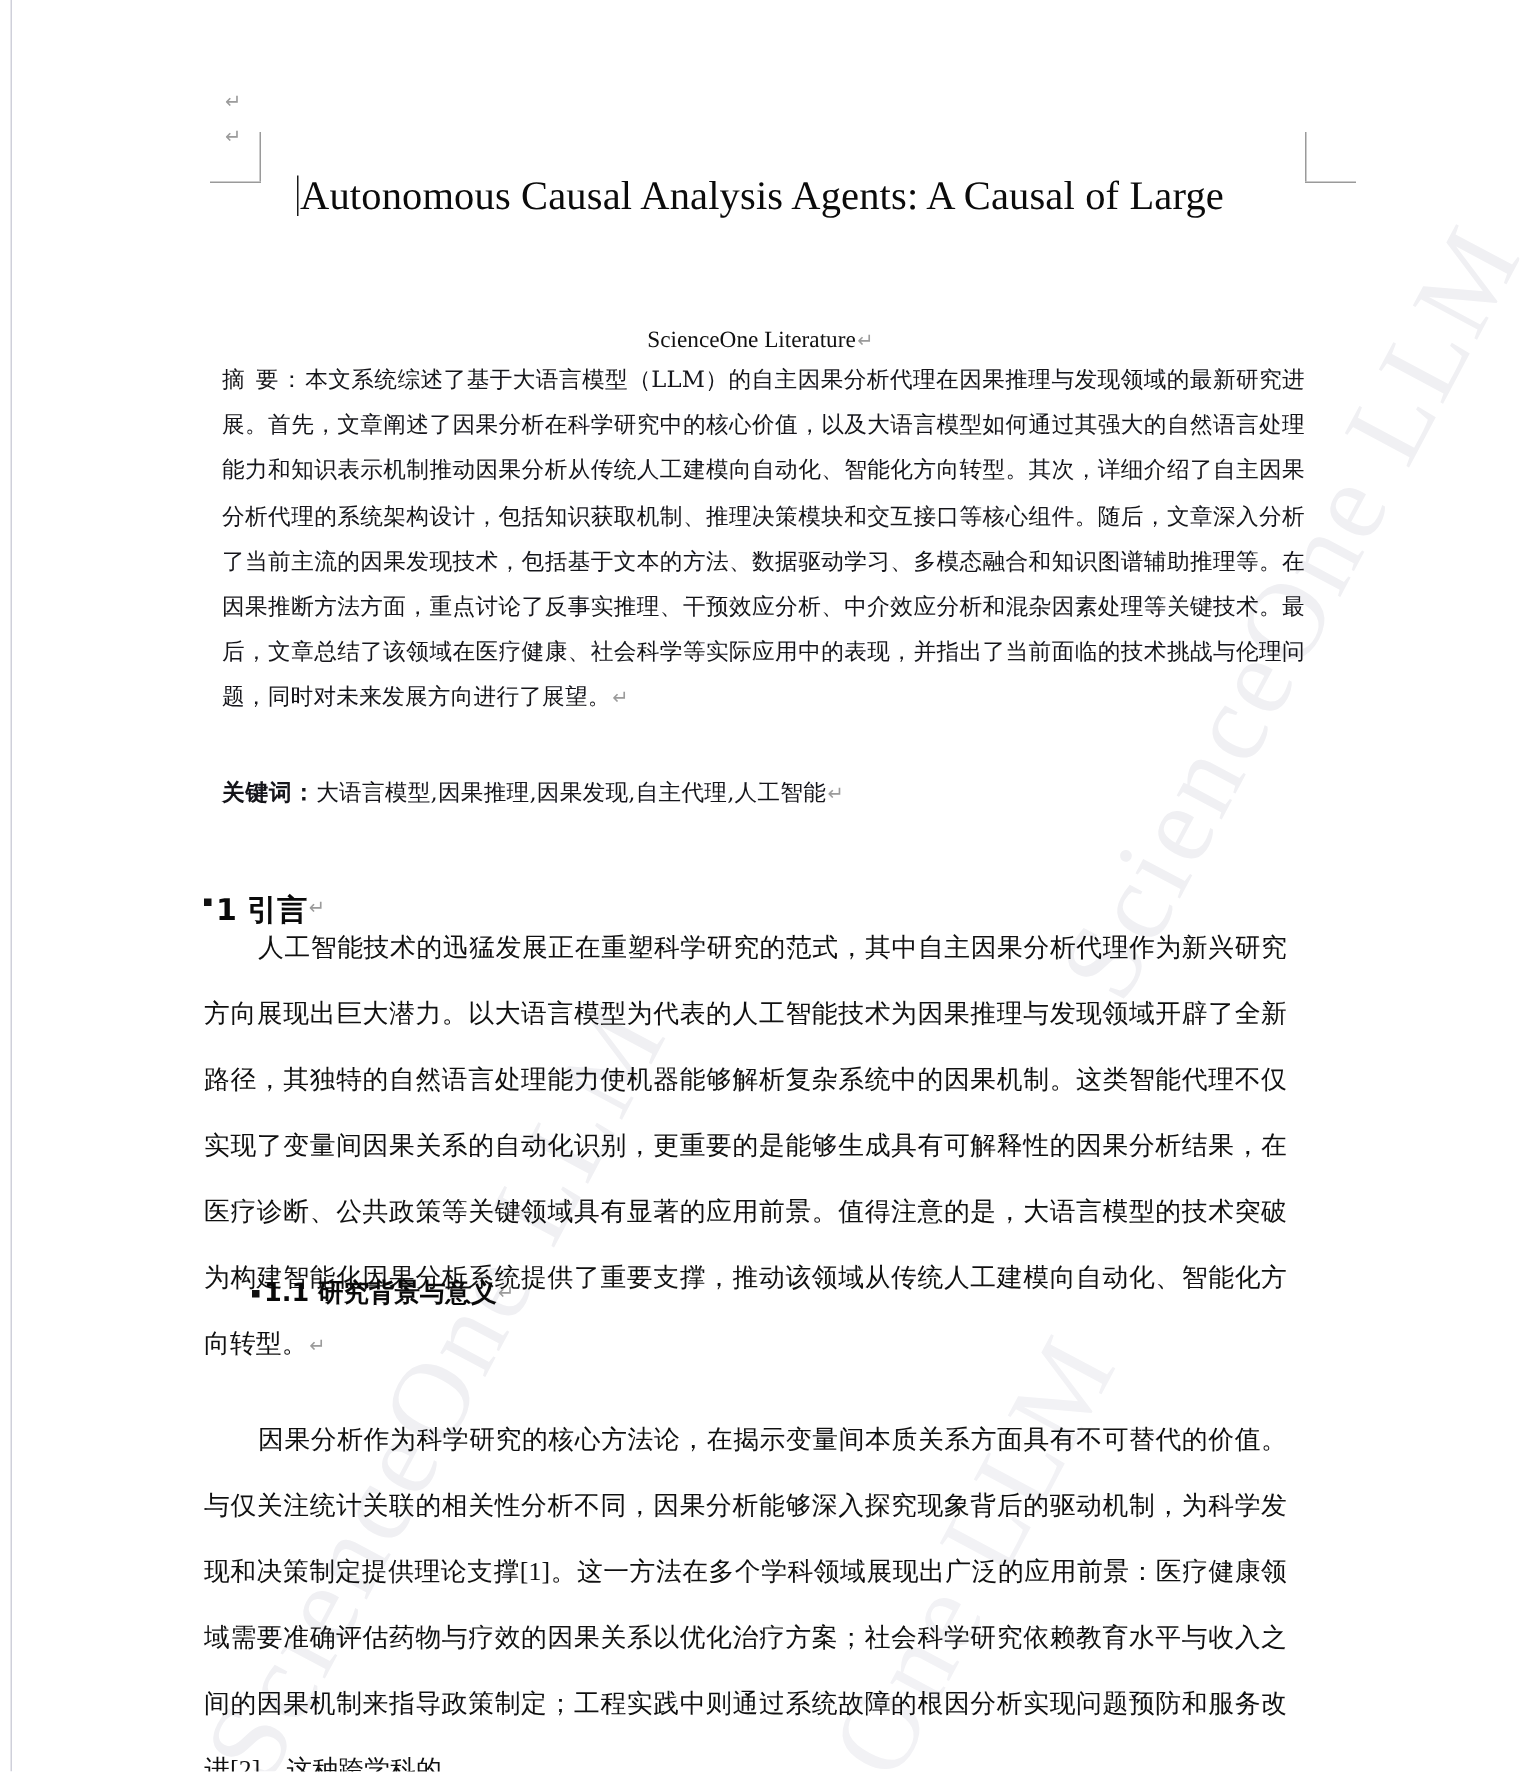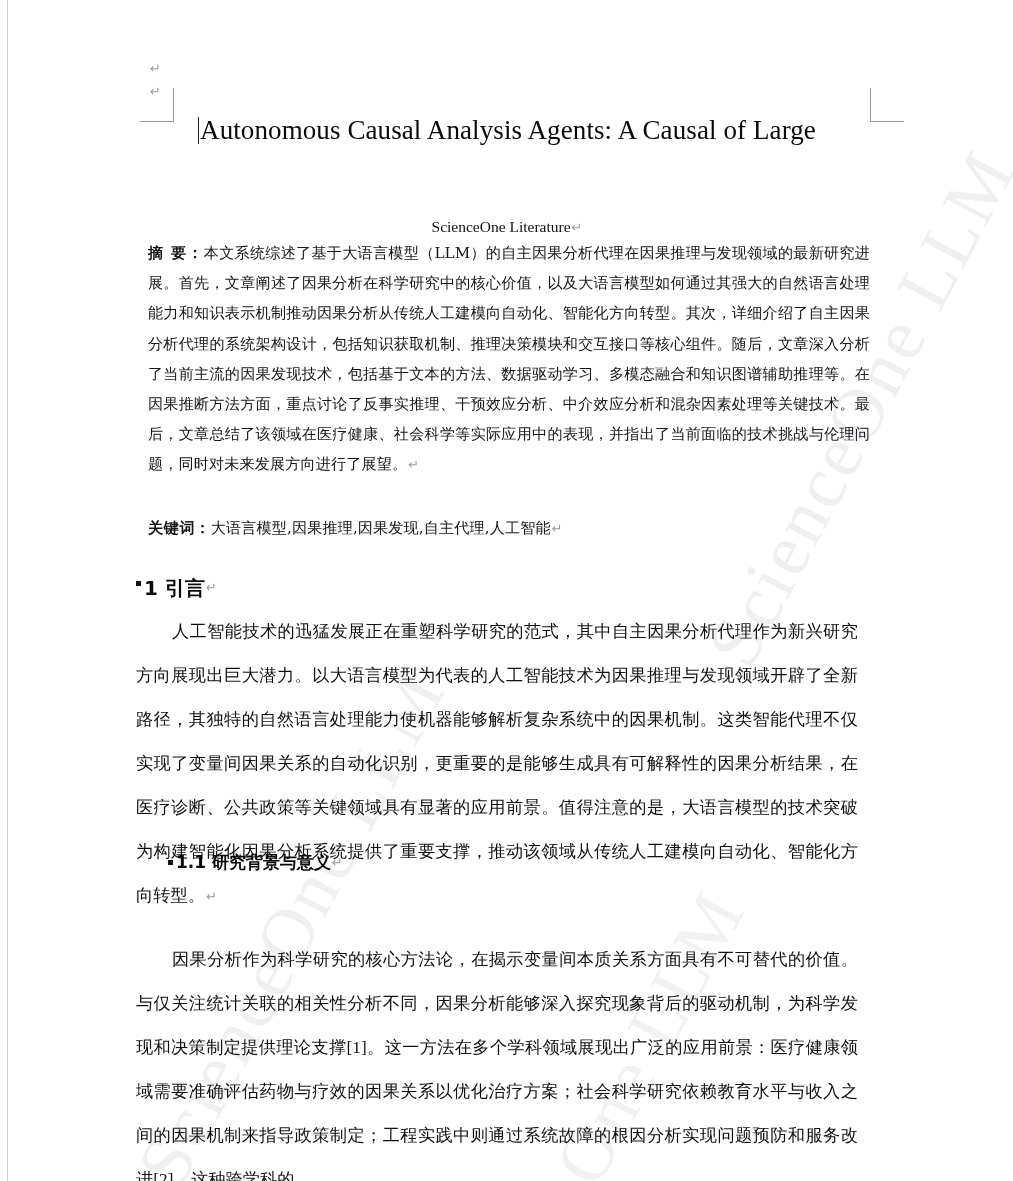--- a/index.html
+++ b/index.html
@@ -146,21 +146,21 @@
     width: 722px;
     font-family: "DejaVu Serif", "Liberation Serif", serif;
     font-size: 15.1px;
     line-height: 30.2px;
     color: #15151a;
     text-align: justify;
     text-justify: inter-character;
     letter-spacing: 0.15px;
   }
   .abstract .lead {
-    font-weight: 700;
+    font-weight: 400;
     letter-spacing: 1.2px;
   }
 
   .keywords {
     position: absolute;
     left: 148px;
     top: 513px;
     width: 722px;
     font-family: "DejaVu Serif", "Liberation Serif", serif;
     font-size: 15.1px;
@@ -188,21 +188,21 @@
   .heading .bullet {
     display: inline-block;
     width: 5px;
     height: 5px;
     background: #111;
     margin-right: 3px;
     margin-bottom: 7px;
     flex: 0 0 auto;
   }
   .h1 {
-    top: 573px;
+    top: 591px;
     font-size: 20px;
     line-height: 30px;
   }
   .h1 .bullet { margin-bottom: 10px; }
   .h2 {
     top: 849px;
     font-size: 17px;
     line-height: 27px;
     margin-left: 32px;
   }

